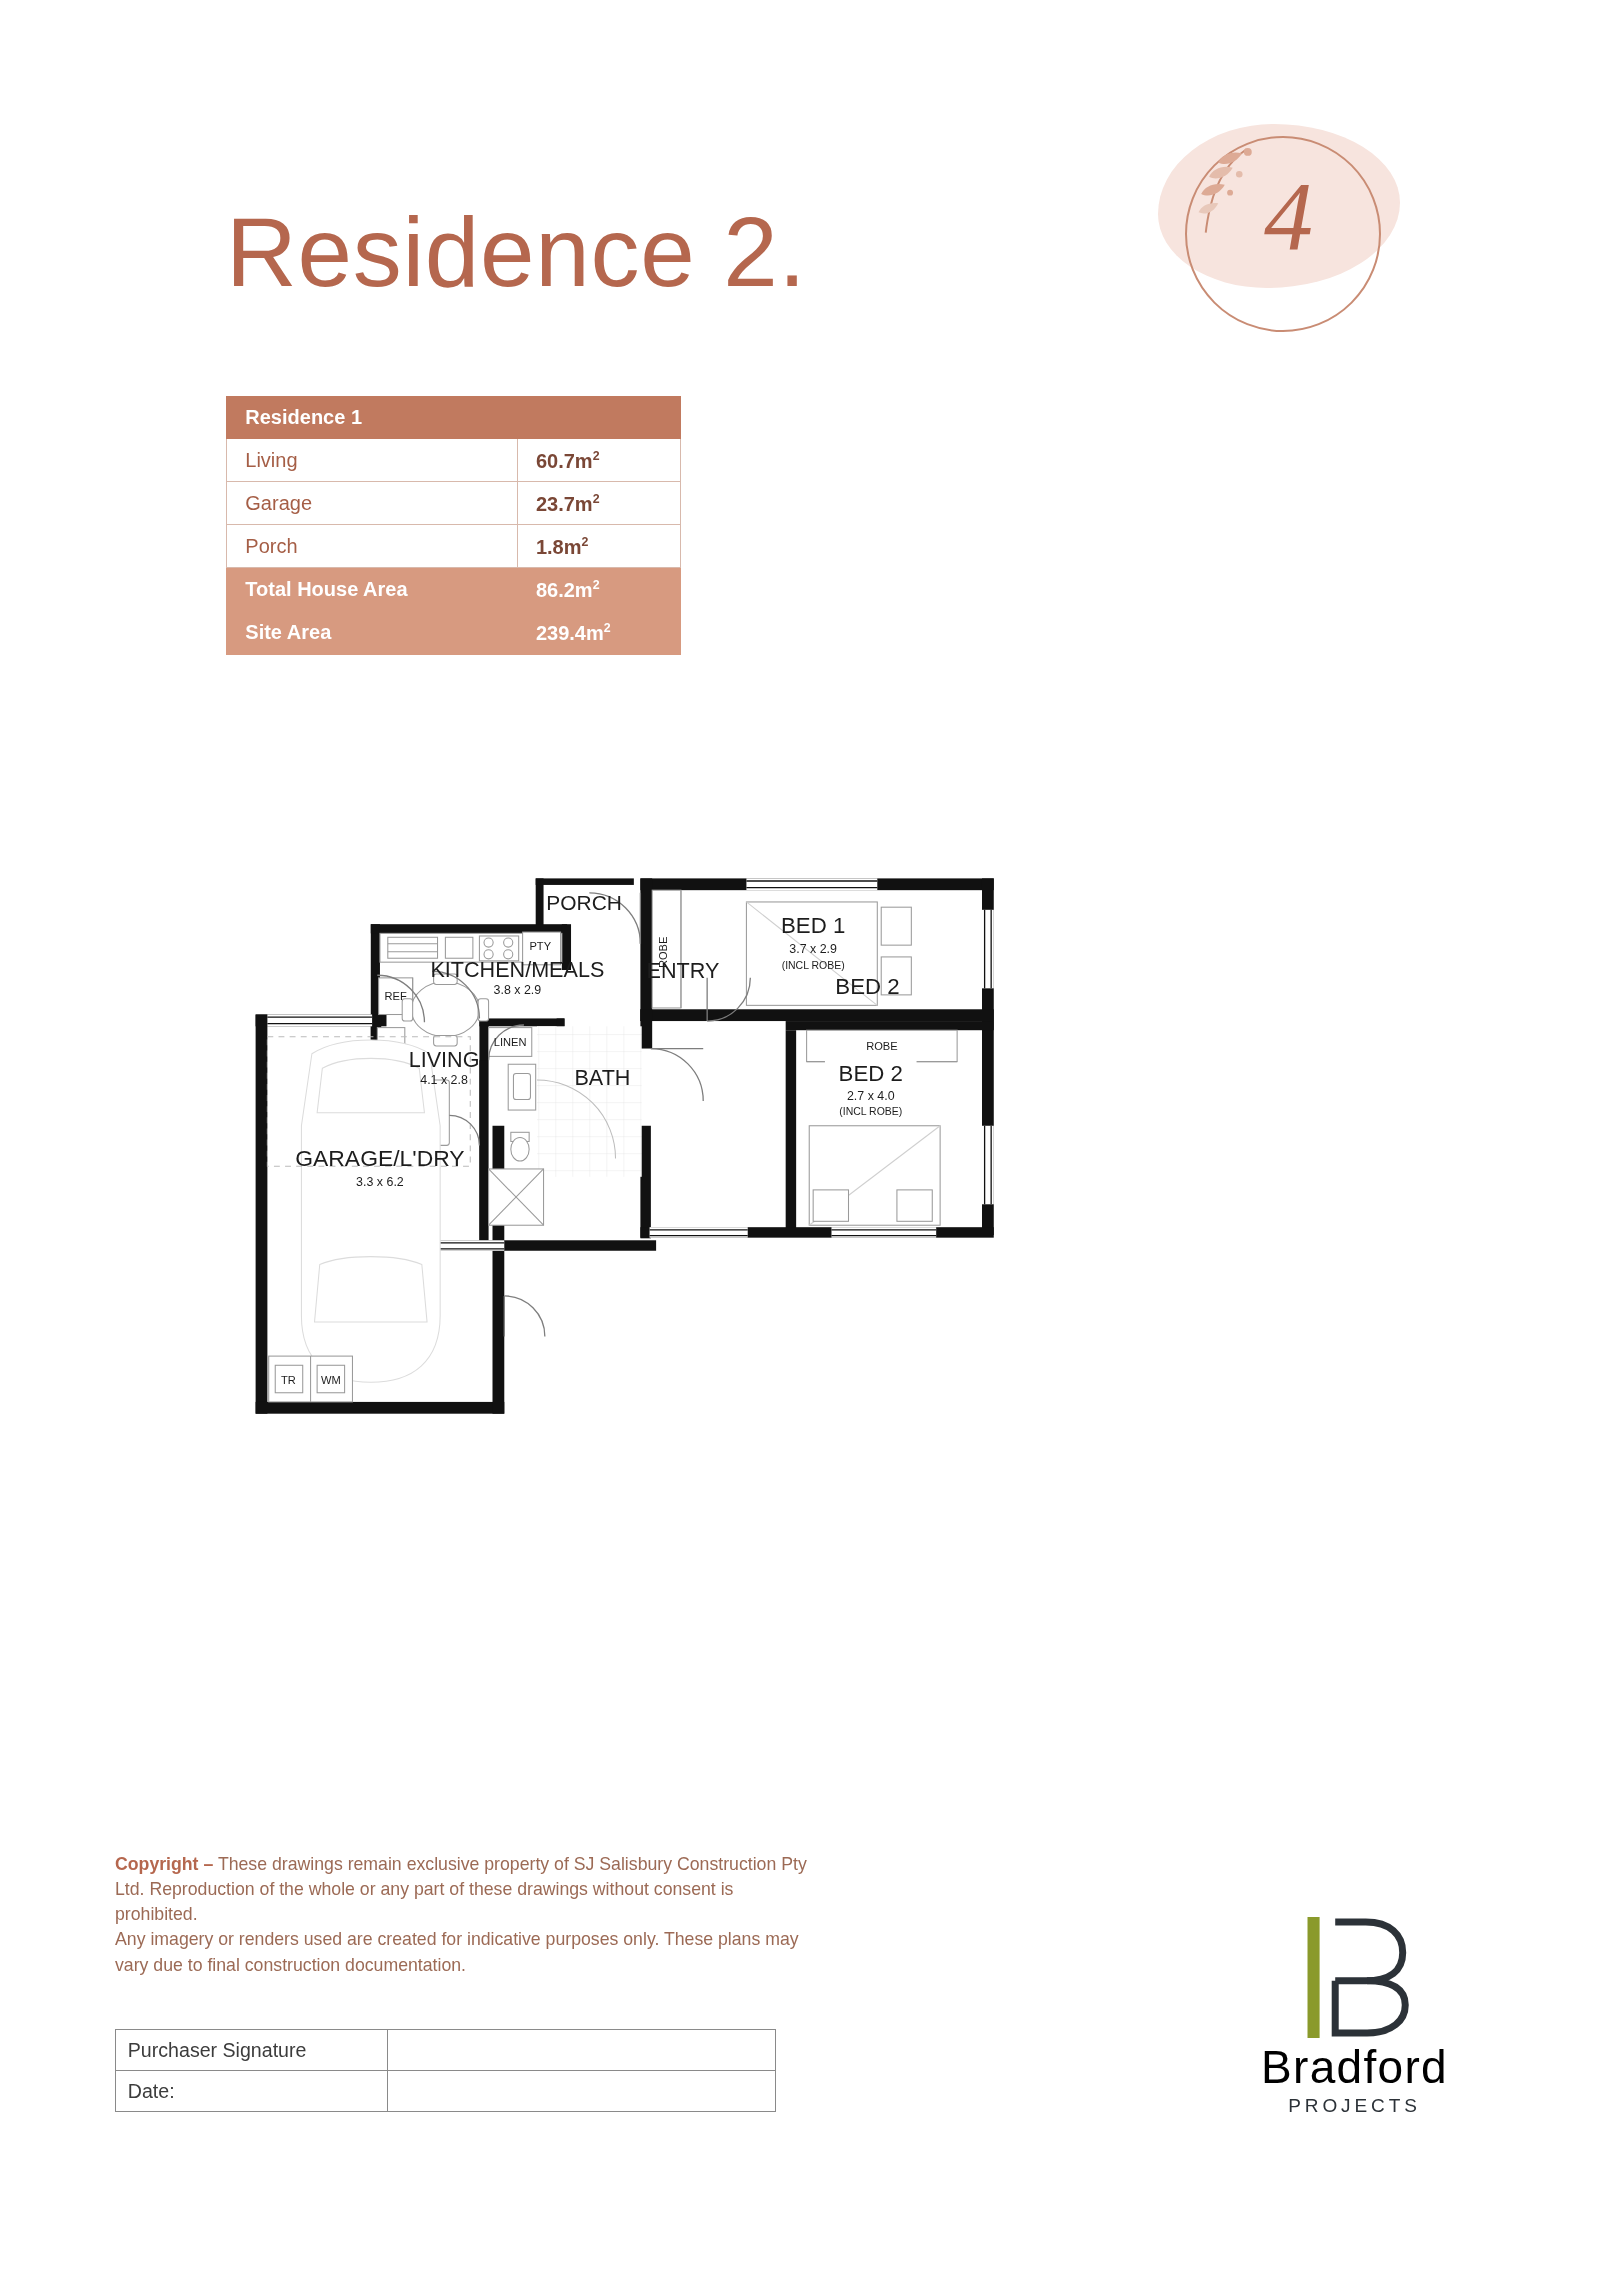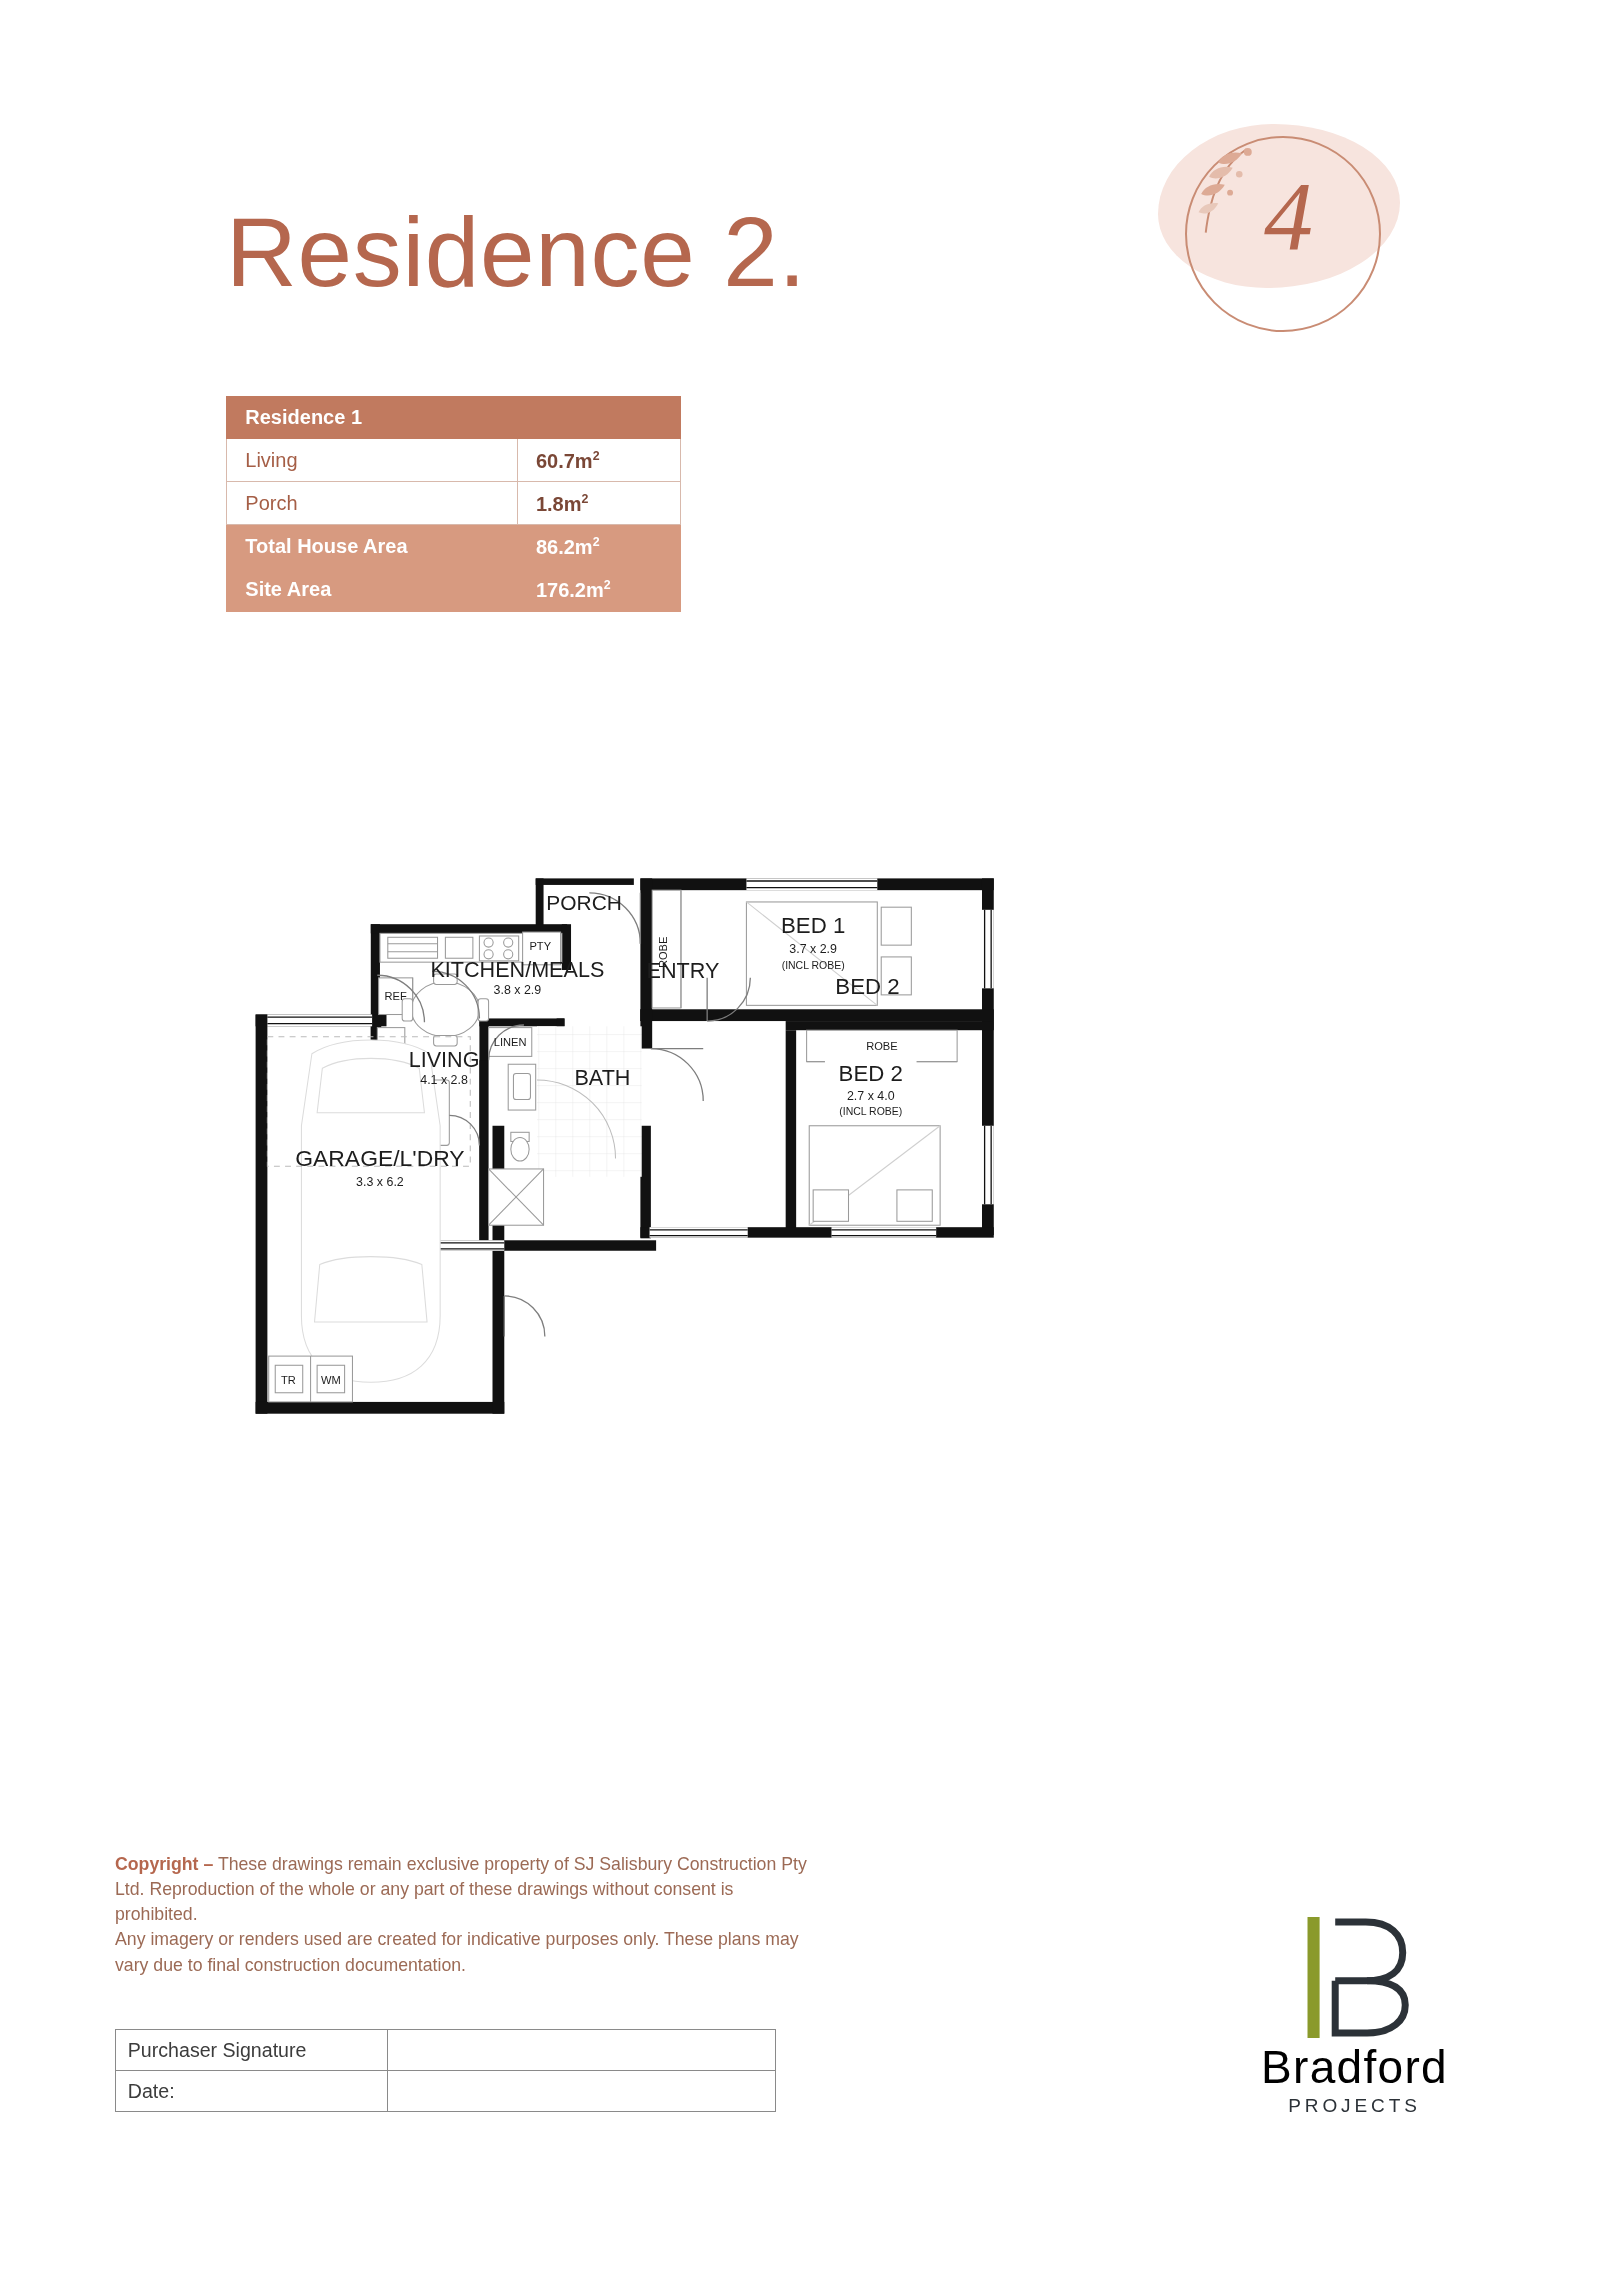--- a/index.html
+++ b/index.html
@@ -188,30 +188,34 @@
 <table id="area-table">
   <tbody>
       <tr class="head">
     <td colspan="2">Residence 1</td>
   </tr>
   <tr>
     <td>Living</td>
     <td class="val"><span>60.7m</span><span class="sup">2</span></td>
   </tr>
   <tr>
+    <td>Garage</td>
+    <td class="val"><span>23.7m</span><span class="sup">2</span></td>
+  </tr>
+  <tr>
     <td>Porch</td>
     <td class="val"><span>1.8m</span><span class="sup">2</span></td>
   </tr>
   <tr class="total">
     <td>Total House Area</td>
     <td class="val"><span>86.2m</span><span class="sup">2</span></td>
   </tr>
   <tr class="site">
     <td>Site Area</td>
-    <td class="val"><span>176.2m</span><span class="sup">2</span></td>
+    <td class="val"><span>239.4m</span><span class="sup">2</span></td>
   </tr>
 </tbody>
   </table>
 
 <div id="floorplan">
 <svg width="1021" height="818" viewBox="0 0 1560 1250" xmlns="http://www.w3.org/2000/svg">
   <defs>
     <pattern id="tile" width="26" height="26" patternUnits="userSpaceOnUse">
       <rect width="26" height="26" fill="#ffffff"></rect>
       <path d="M26 0 L0 0 L0 26" stroke="#e2e2e2" stroke-width="1.2" fill="none"></path>

